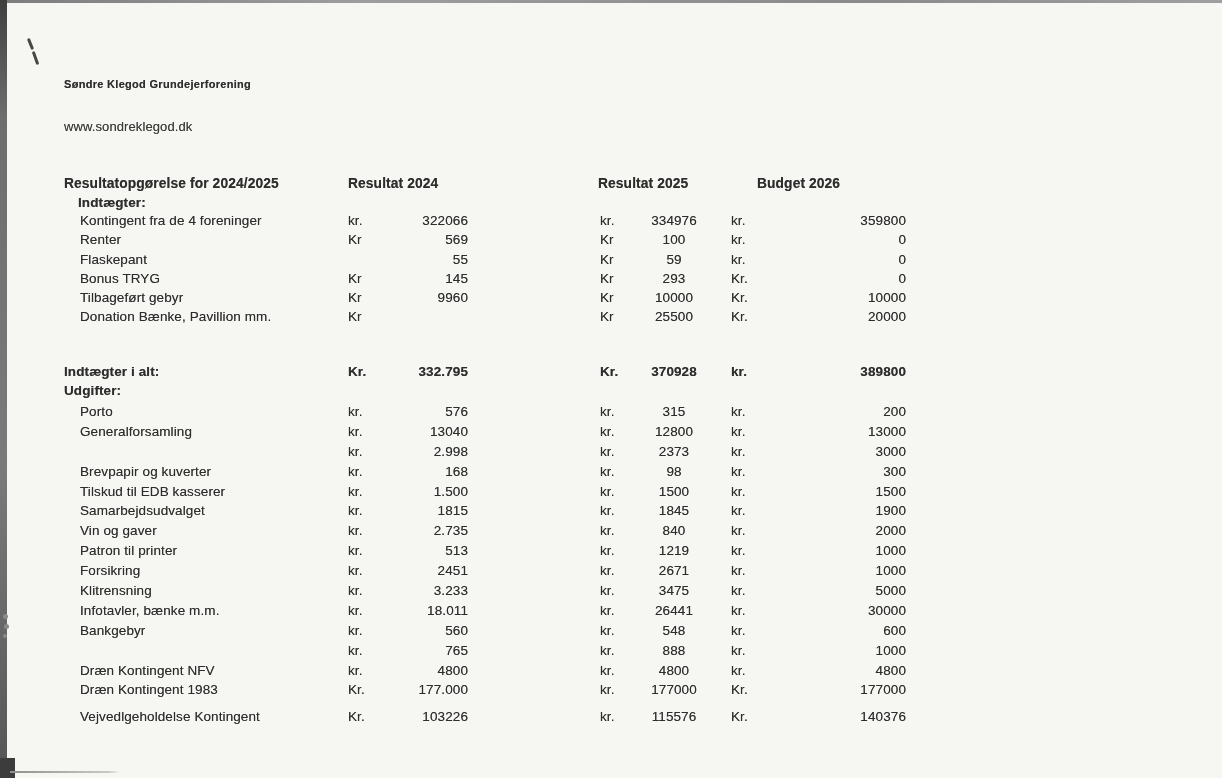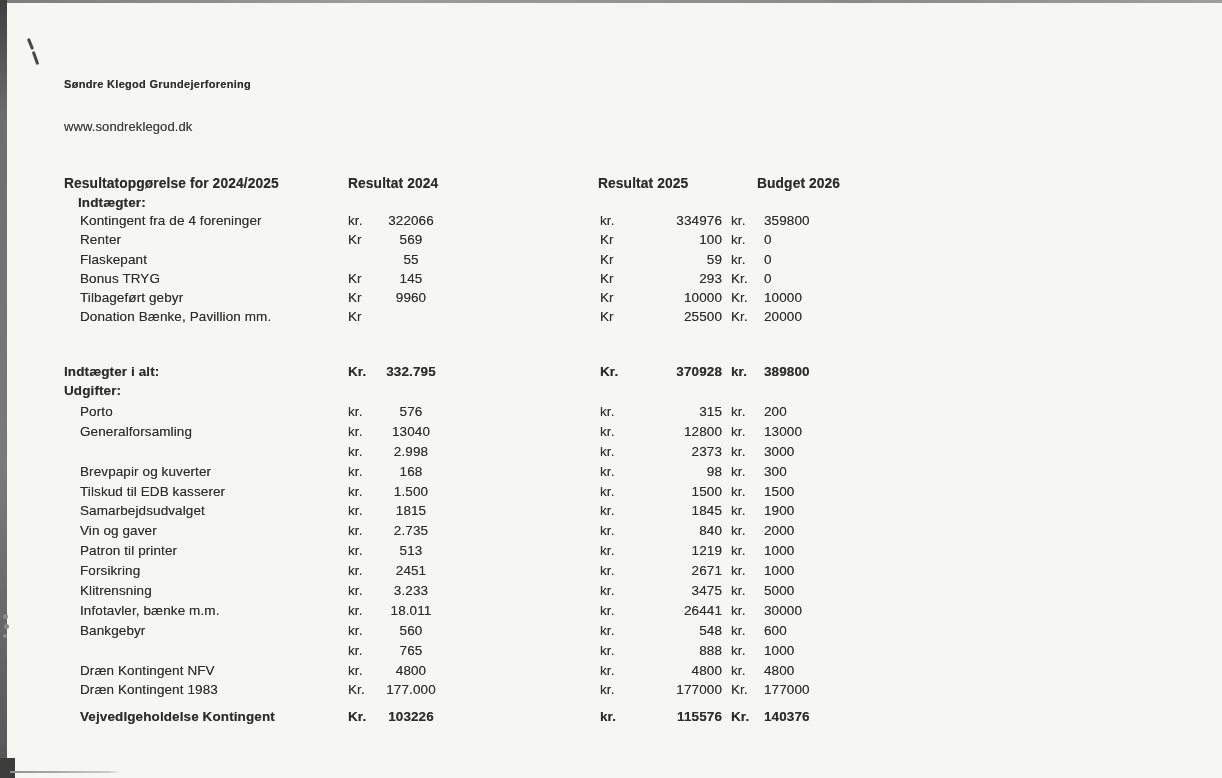--- a/index.html
+++ b/index.html
@@ -39,31 +39,31 @@
 
   .section-label { position:absolute; font-size:13.5px; font-weight:bold; }
   #income-label   { left:78px; top:195px; }
   #expenses-label { left:64px; top:383px; }
 
   .rows { position:absolute; left:0; width:1222px; }
   #income-rows  { top:213px; }
   #expense-rows { top:404px; }
   #income-rows .row  { height:19.3px;padding-left:19px; }
   #expense-rows .row { height:19.9px; }
-  #expense-rows .row:last-child { margin-top:7px;font-weight:bold; }
+  #expense-rows .row:last-child { margin-top:7px; }
 
   .row { position:relative; width:100%; font-size:13.5px; }
   .row span { position:absolute; top:0; white-space:nowrap; }
   .label { left:80px; width:270px; }
   .cur1 { left:348px; width:40px; }
-  .val1 { left:366px; width:90px;  text-align:center; }
+  .val1 { left:378px; width:90px;  text-align:right; }
   .cur2 { left:600px; width:40px; }
-  .val2 { left:626px; width:96px;  text-align:right; }
+  .val2 { left:626px; width:96px;  text-align:center; }
   .cur3 { left:731px; width:38px; }
-  .val3 { left:764px; width:102px; text-align:left; }
+  .val3 { left:804px; width:102px; text-align:right; }
 
   .row.total { position:absolute; top:364px; left:0; width:1222px; font-weight:bold; }
   .row.total .label { left:64px; }
 </style>
 </head>
 <body>
 
 <div class="sheet">
 
   <div class="scan-top-line"></div>

